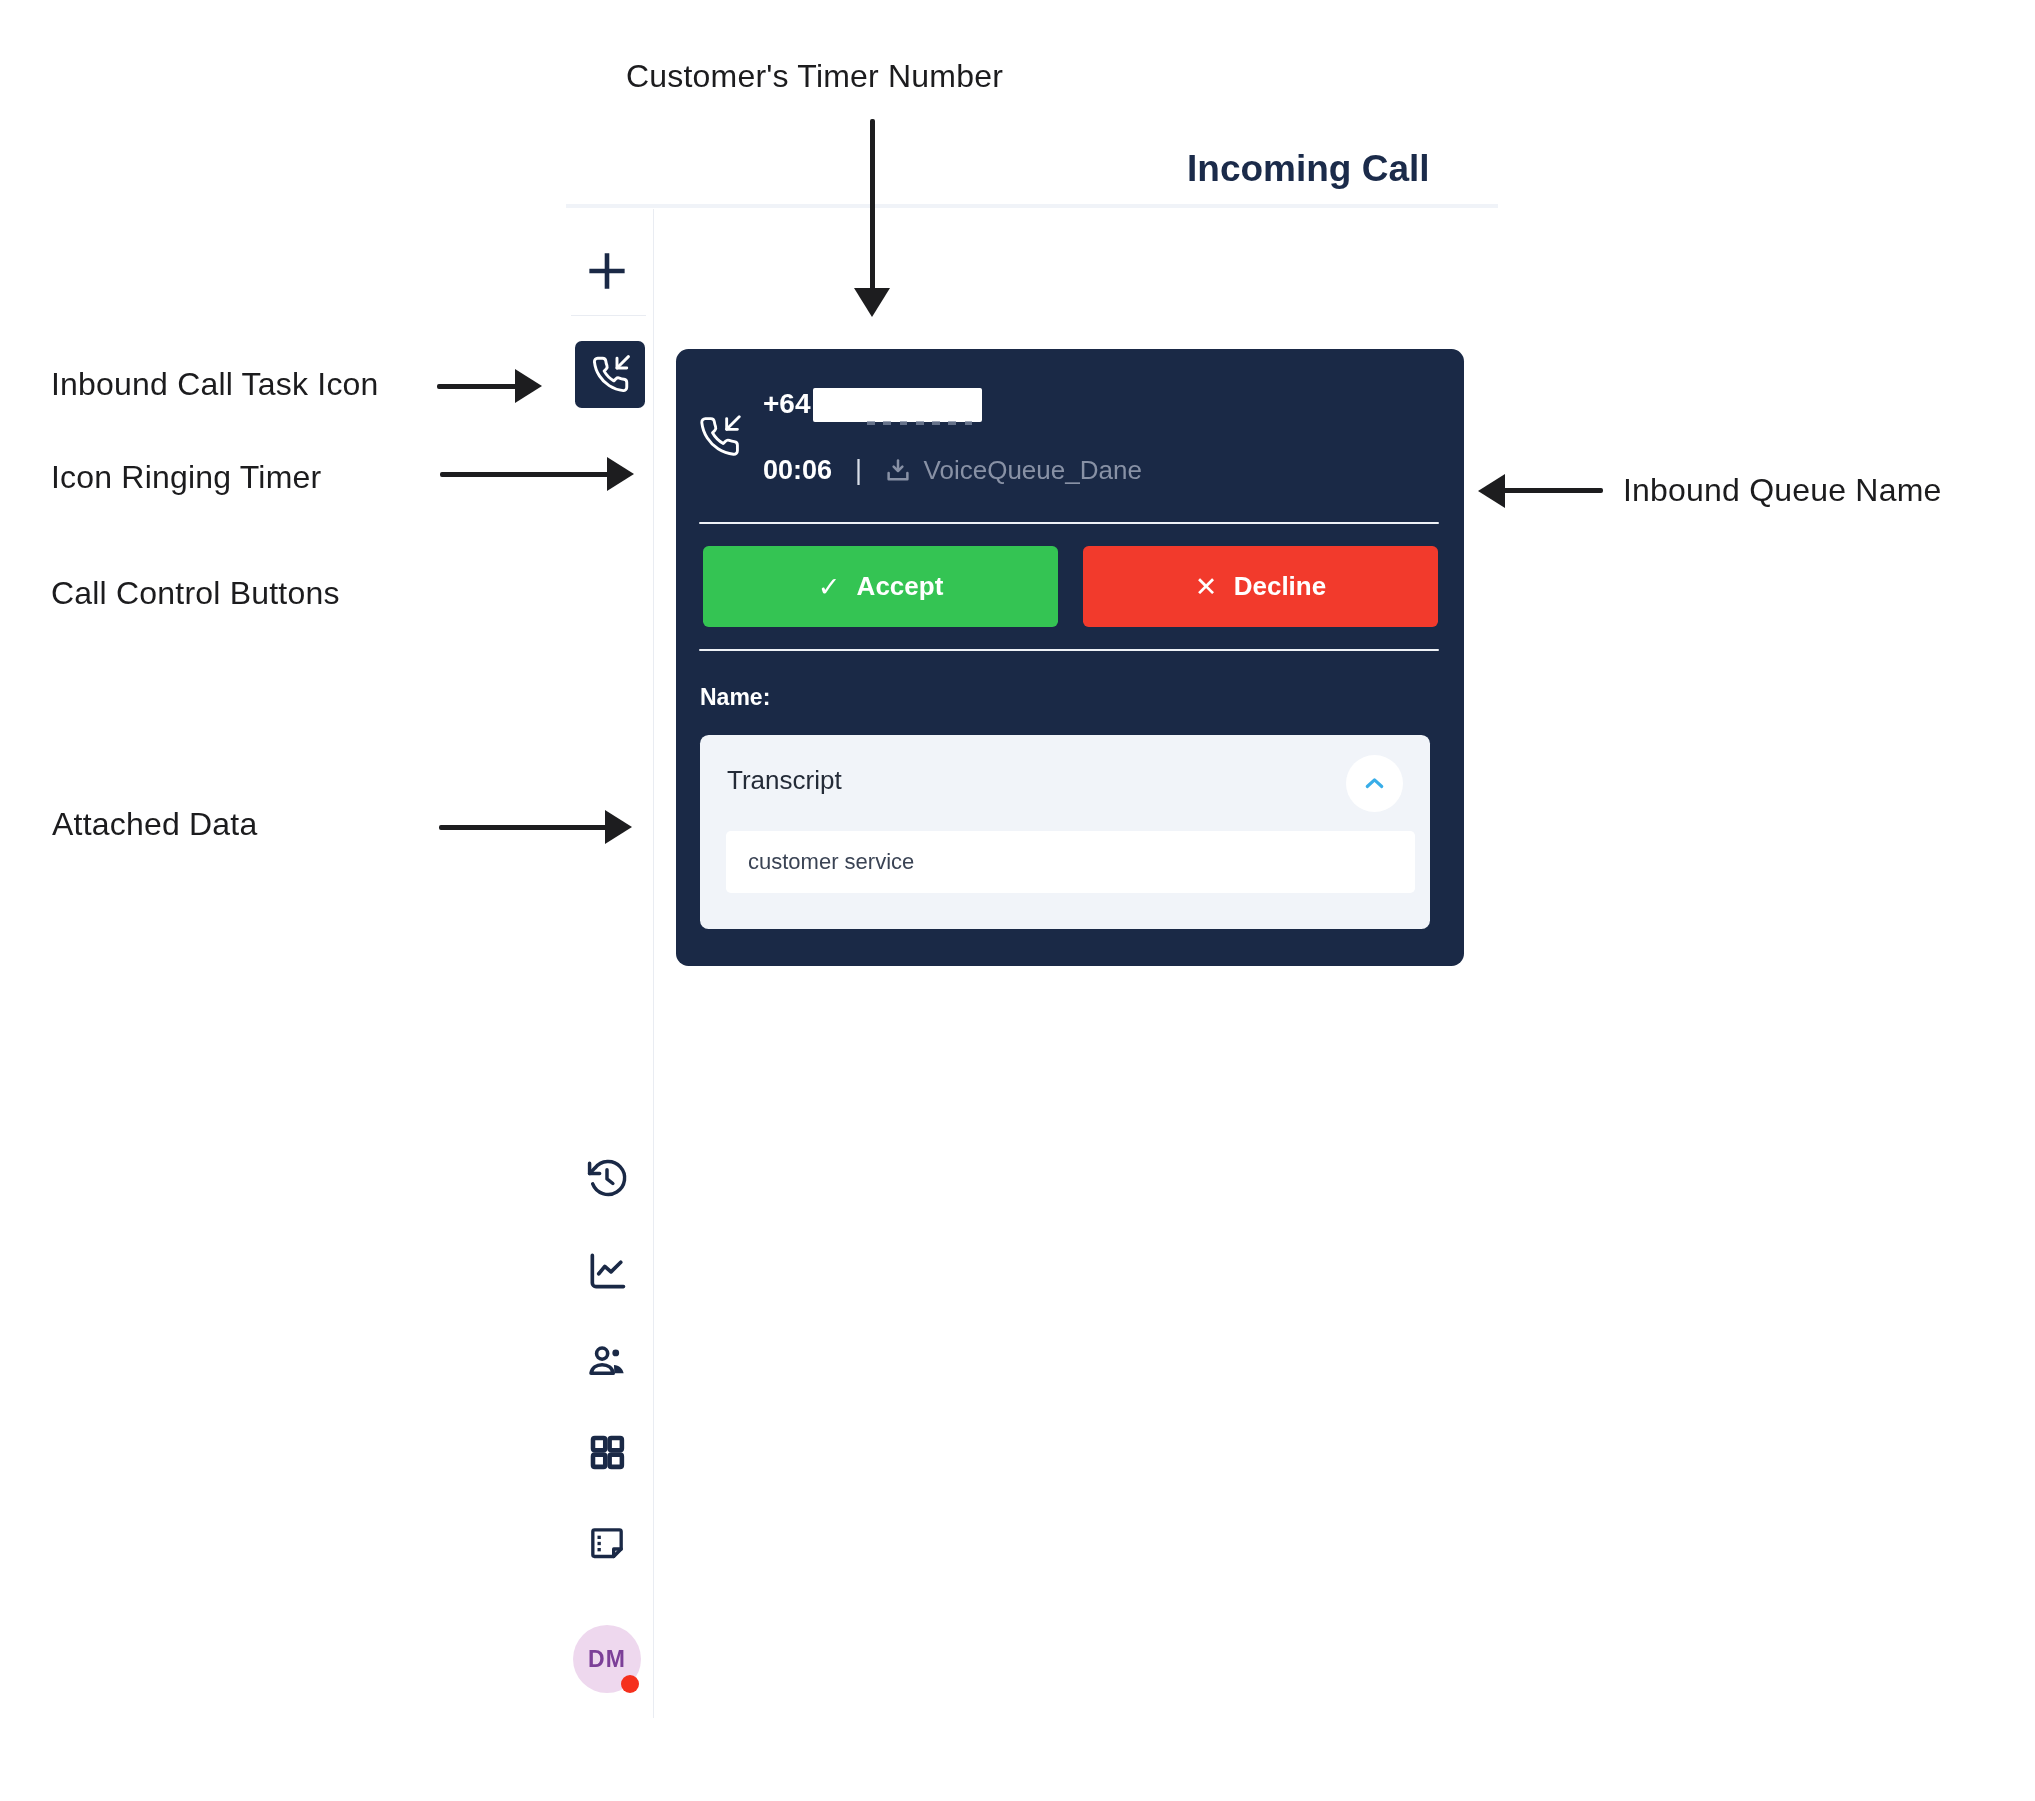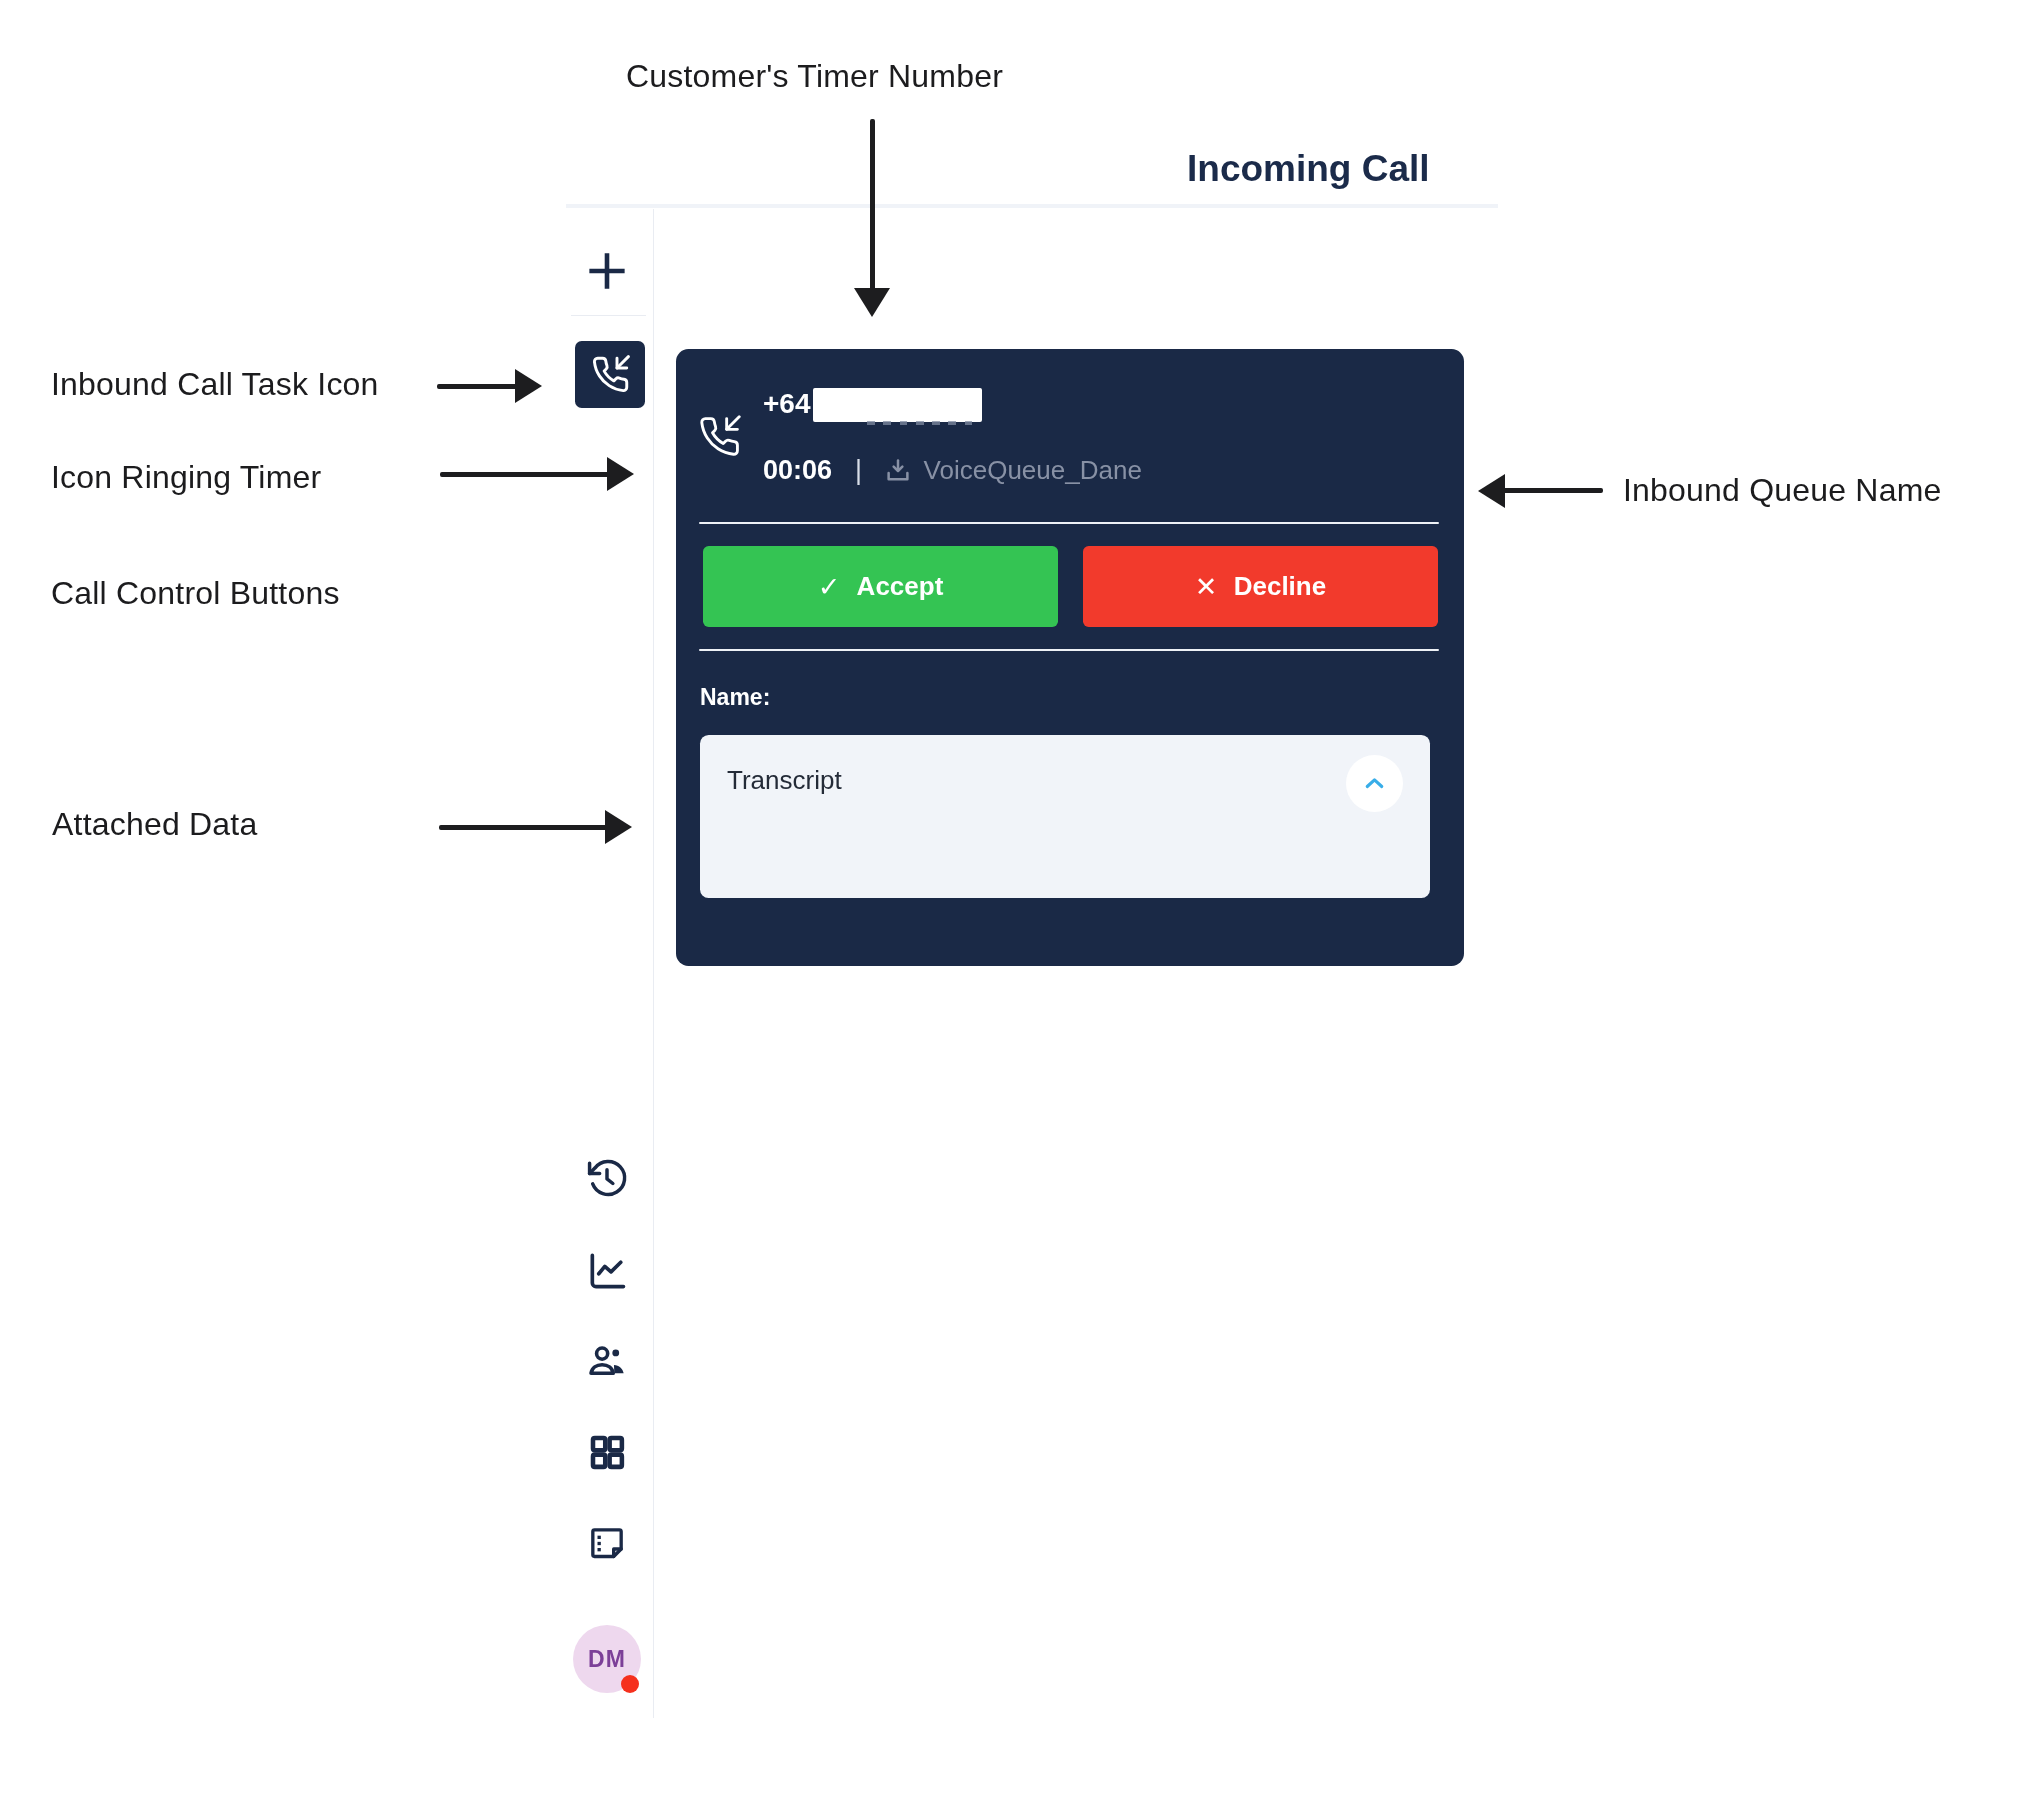--- a/index.html
+++ b/index.html
@@ -36,21 +36,21 @@
   .timer-row{position:absolute;left:87px;top:106px;display:flex;align-items:center;}
   .timer-text{font-size:27px;font-weight:bold;color:#ffffff;}
   .timer-sep{font-size:27px;color:#d7dde8;margin:0 21px 0 23px;font-weight:300;}
   .queue-name{font-size:26px;color:#8891a5;margin-left:10.5px;}
   .card-rule{position:absolute;left:23px;width:740px;height:1.9px;background:#eef1f6;border-radius:1px;}
   .btn{position:absolute;top:197px;width:355px;height:81px;border:none;border-radius:5.7px;display:flex;align-items:center;justify-content:center;font-size:26px;font-weight:bold;color:#ffffff;font-family:"Liberation Sans",sans-serif;cursor:pointer;}
   .btn-accept{left:27px;background:#34c453;}
   .btn-decline{left:407px;background:#f23a2c;}
   .btn .glyph{margin-right:16.3px;font-size:27px;font-weight:normal;}
   .name-label{position:absolute;left:24px;top:335px;font-size:23px;font-weight:bold;color:#ffffff;}
-  .attached-panel{position:absolute;left:24px;top:386px;width:730px;height:163px;background:#f1f4f9;border-radius:8.6px;}
+  .attached-panel{position:absolute;left:24px;top:386px;width:730px;height:194px;background:#f1f4f9;border-radius:8.6px;}
   .attached-title{position:absolute;left:27px;top:30px;font-size:26px;color:#242b38;}
   .collapse-btn{position:absolute;left:646px;top:19.6px;width:57px;height:57px;border-radius:50%;background:#ffffff;display:flex;align-items:center;justify-content:center;cursor:pointer;}
   .attached-value-box{position:absolute;left:26px;top:96px;width:689px;height:62px;background:#ffffff;border-radius:4.8px;display:flex;align-items:center;}
   .attached-value{font-size:22px;color:#3a4354;margin-left:22px;}
 
   svg{display:block;}
 </style>
 </head>
 <body>
 
@@ -184,20 +184,23 @@
 
     <div class="attached-panel">
       <div class="attached-title">Transcript</div>
       <div class="collapse-btn">
         <span>
           <svg width="29" height="29" viewBox="0 0 24 24" fill="none" stroke="#38ade8" stroke-width="2.6" stroke-linecap="round" stroke-linejoin="round">
               <polyline points="6 14.5 12 9 18 14.5"></polyline>
             </svg>
         </span>
       </div>
+      <div class="attached-value-box">
+        <span class="attached-value">customer service</span>
+      </div>
     </div>
   </div>
 
   <div class="ann-label" style="left:626px;top:58px;">Customer's Timer Number</div>
   <div class="arrow-shaft-v" style="left:870px;top:119px;height:171px;"></div>
   <div class="arrow-head-down" style="left:854px;top:288px;"></div>
 
   <div class="ann-label" style="left:51px;top:366px;">Inbound Call Task Icon</div>
   <div class="arrow-shaft-h" style="left:437px;top:384px;width:80px;"></div>
   <div class="arrow-head-right" style="left:515px;top:369px;"></div>

